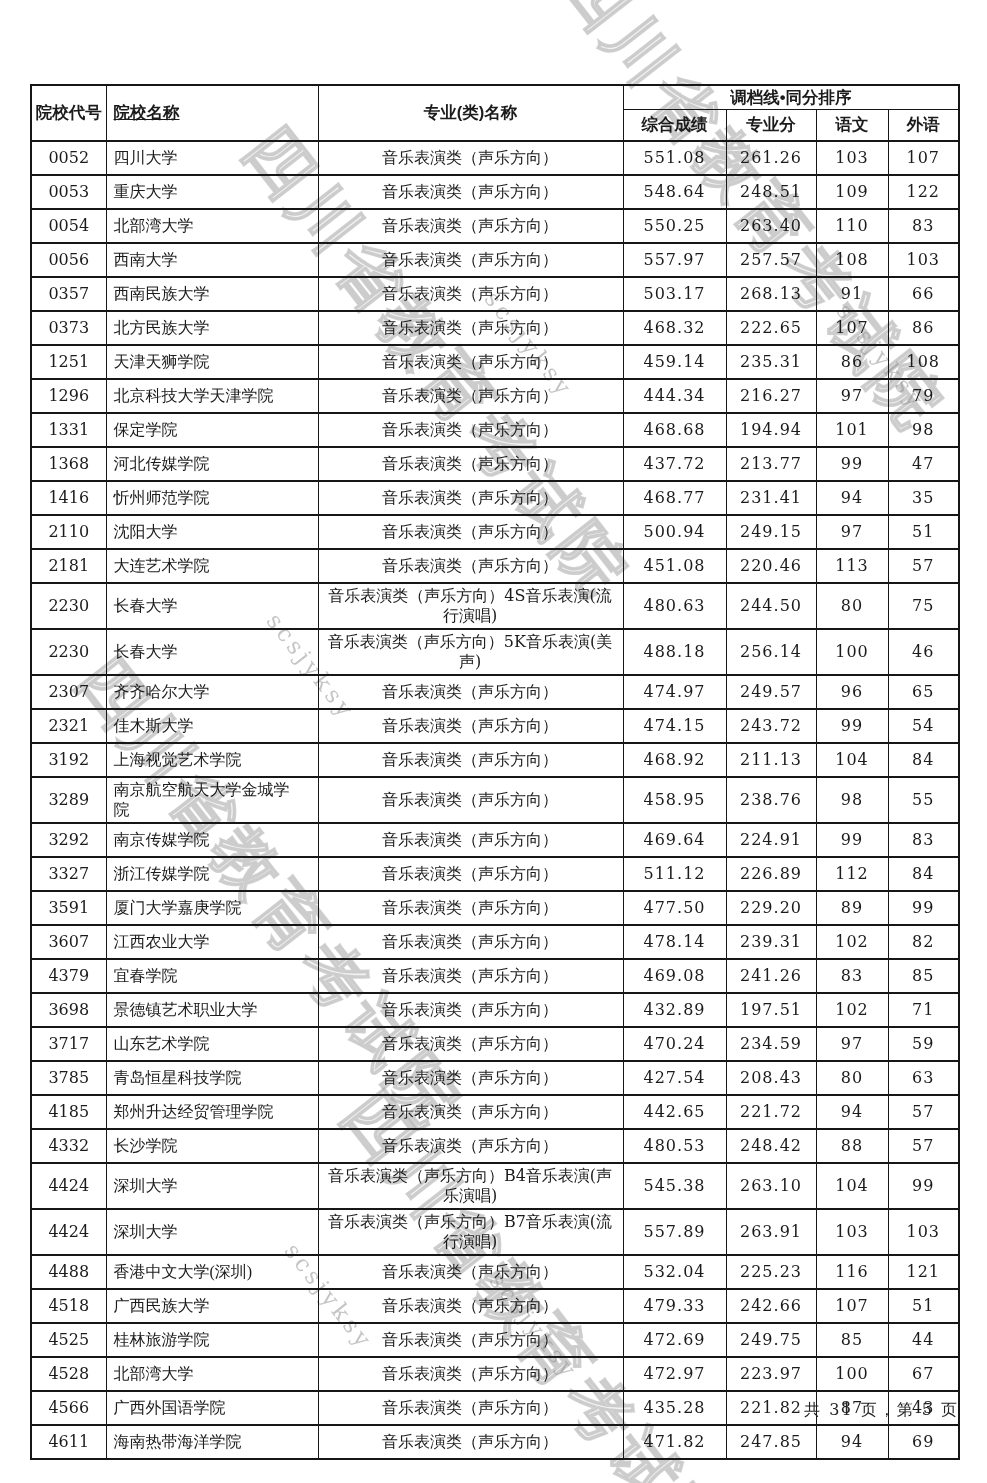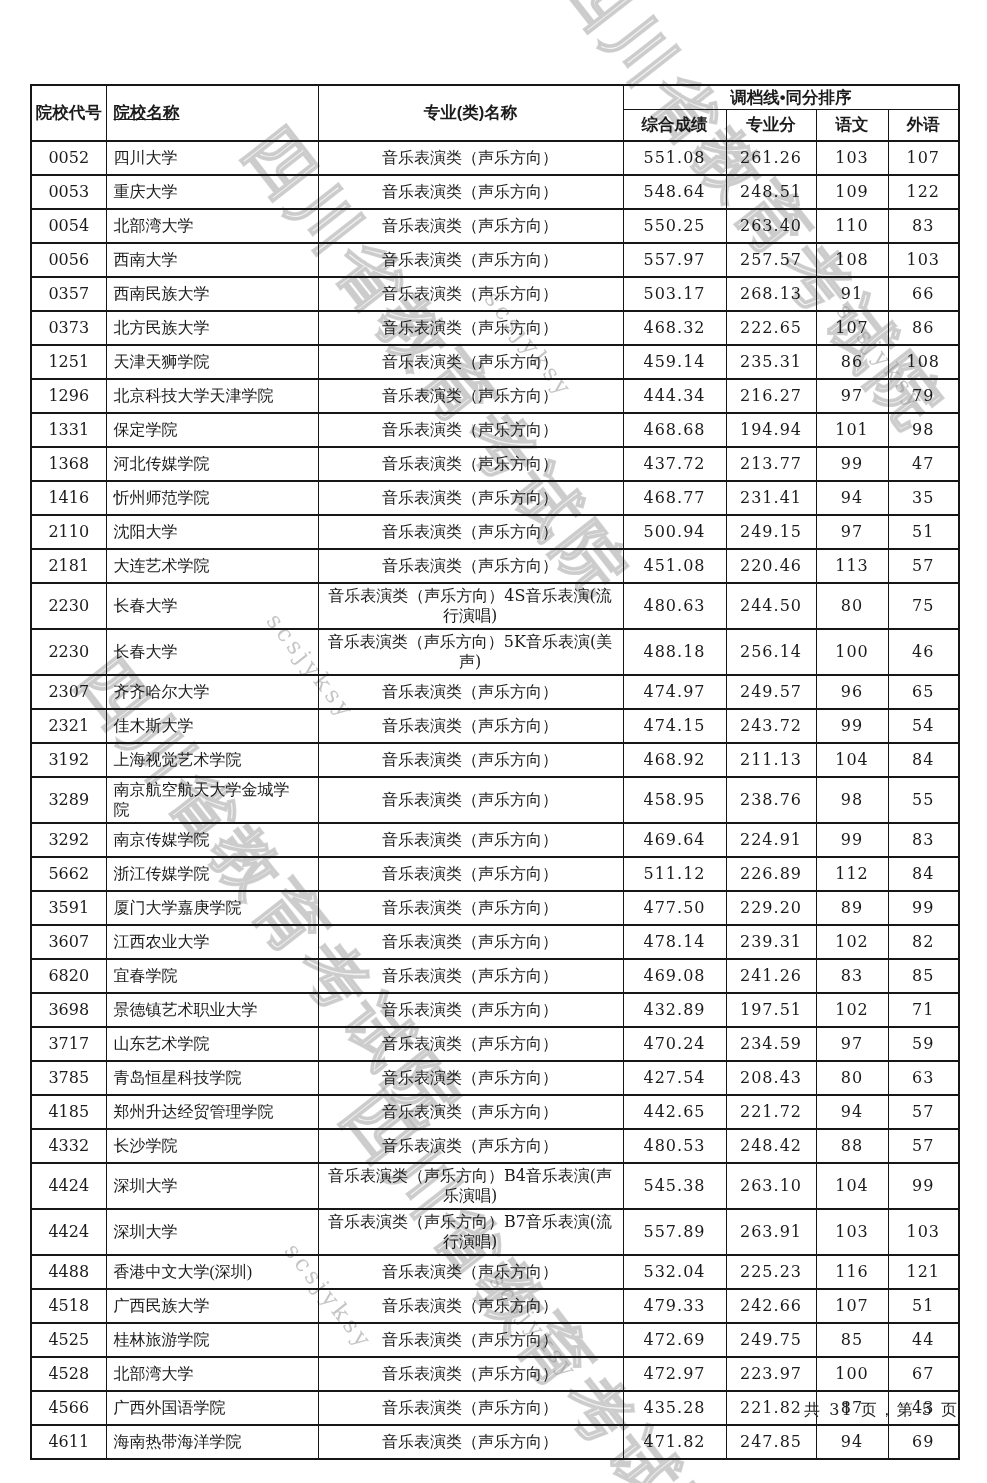--- a/index.html
+++ b/index.html
@@ -288,21 +288,21 @@
         <tr>
           <td class="c-code">3292</td>
           <td class="c-name">南京传媒学院</td>
           <td class="c-major">音乐表演类（声乐方向）</td>
           <td class="c-num">469.64</td>
           <td class="c-num">224.91</td>
           <td class="c-num">99</td>
           <td class="c-num">83</td>
         </tr>
         <tr>
-          <td class="c-code">5662</td>
+          <td class="c-code">3327</td>
           <td class="c-name">浙江传媒学院</td>
           <td class="c-major">音乐表演类（声乐方向）</td>
           <td class="c-num">511.12</td>
           <td class="c-num">226.89</td>
           <td class="c-num">112</td>
           <td class="c-num">84</td>
         </tr>
         <tr>
           <td class="c-code">3591</td>
           <td class="c-name">厦门大学嘉庚学院</td>
@@ -315,21 +315,21 @@
         <tr>
           <td class="c-code">3607</td>
           <td class="c-name">江西农业大学</td>
           <td class="c-major">音乐表演类（声乐方向）</td>
           <td class="c-num">478.14</td>
           <td class="c-num">239.31</td>
           <td class="c-num">102</td>
           <td class="c-num">82</td>
         </tr>
         <tr>
-          <td class="c-code">6820</td>
+          <td class="c-code">4379</td>
           <td class="c-name">宜春学院</td>
           <td class="c-major">音乐表演类（声乐方向）</td>
           <td class="c-num">469.08</td>
           <td class="c-num">241.26</td>
           <td class="c-num">83</td>
           <td class="c-num">85</td>
         </tr>
         <tr>
           <td class="c-code">3698</td>
           <td class="c-name">景德镇艺术职业大学</td>

